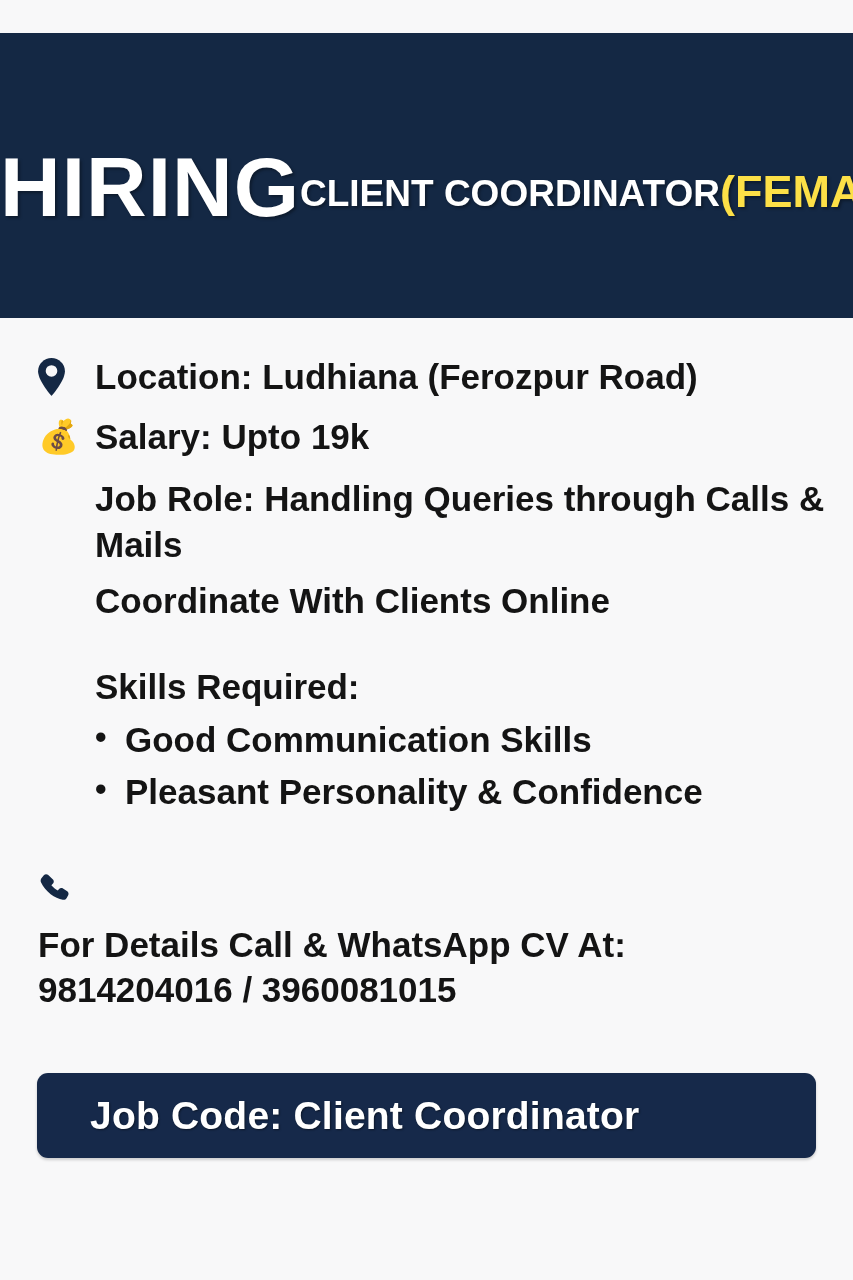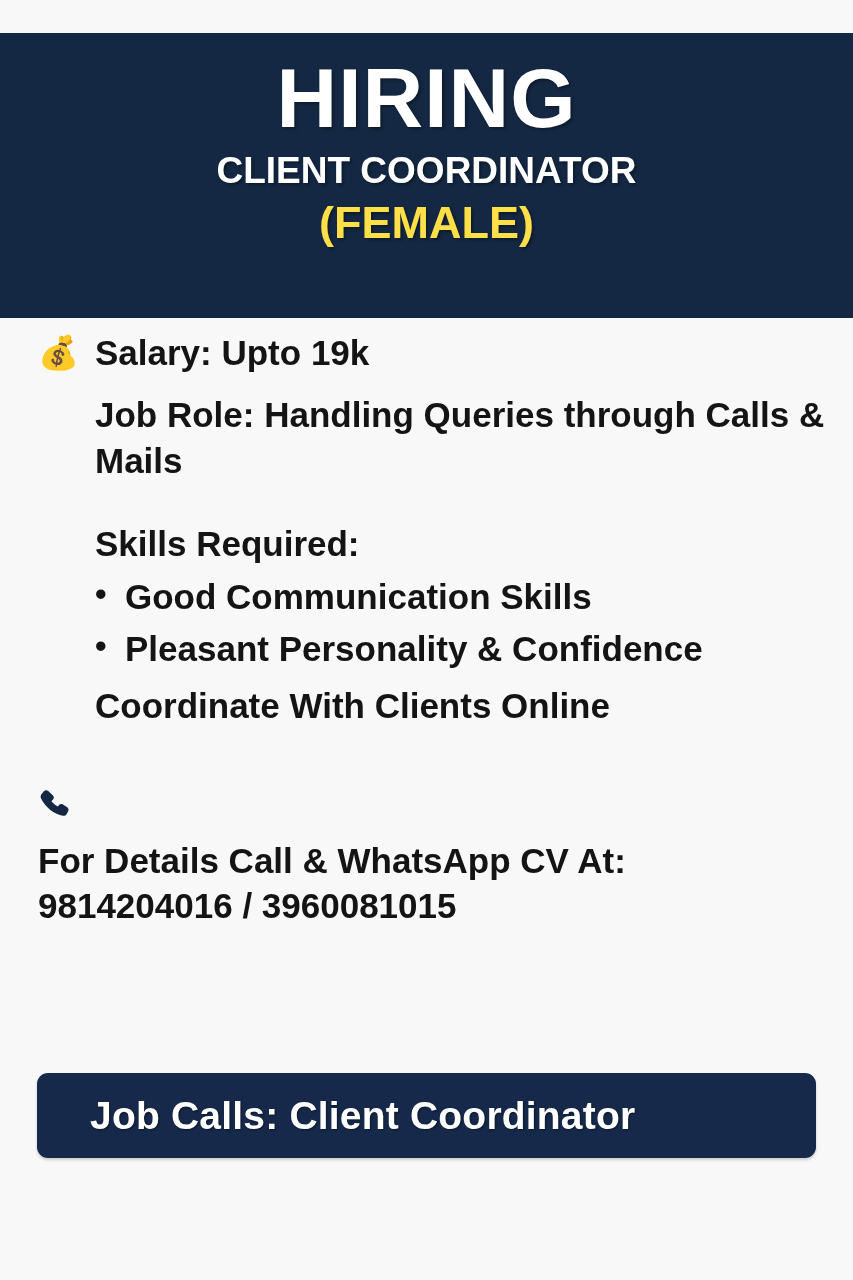--- a/index.html
+++ b/index.html
@@ -26,21 +26,21 @@
   
   .header-band {
     position: absolute;
     top: 33px;
     left: 0;
     width: 853px;
     height: 285px;
     background: #142844;
     box-sizing: border-box;
     display: flex;
-    flex-direction: column;
+    flex-direction: row;
     align-items: center;
     justify-content: flex-start;
     padding-top: 24px;
   }
   .hiring-title {
     color: #ffffff;
     font-size: 84px;
     font-weight: bold;
     letter-spacing: 1px;
     line-height: 0.98;
@@ -174,60 +174,69 @@
 <div class="poster">
 
   <div class="header-band">
     <div class="hiring-title">HIRING</div>
     <div class="role-title">CLIENT COORDINATOR</div>
     <div class="gender-title">(FEMALE)</div>
   </div>
 
   <div class="body-content">
 
+    <div class="detail-row row-location">
+      <div class="detail-icon">
+        <svg class="pin-icon" viewBox="0 0 24 34" xmlns="http://www.w3.org/2000/svg" aria-hidden="true">
+          <path d="M12 0C5.4 0 0 5.3 0 11.9C0 20.6 12 34 12 34S24 20.6 24 11.9C24 5.3 18.6 0 12 0Z" fill="#142844"></path>
+          <circle cx="12" cy="11.6" r="5.2" fill="#f8f8f9"></circle>
+        </svg>
+      </div>
+      <div class="detail-text">Location: Ludhiana (Ferozpur Road)</div>
+    </div>
 
     <div class="detail-row row-salary">
       <div class="detail-icon">
         <span class="moneybag-emoji">💰</span>
       </div>
       <div class="detail-text">Salary: Upto 19k</div>
     </div>
 
     <div class="detail-row row-jobrole">
       <div class="detail-icon"></div>
       <div class="detail-text">Job Role: Handling Queries through Calls &amp; Mails</div>
+    </div>
+
+    <div class="detail-row row-coord">
+      <div class="detail-icon"></div>
+      <div class="detail-text">Coordinate With Clients Online</div>
     </div>
 
     <div class="detail-row row-skills">
       <div class="detail-icon"></div>
       <div class="detail-text">
         <div>Skills Required:</div>
         <ul class="bullet-list">
           <li>Good Communication Skills</li>
           <li>Pleasant Personality &amp; Confidence</li>
         </ul>
       </div>
     </div>
 
-    <div class="detail-row row-coord">
-      <div class="detail-icon"></div>
-      <div class="detail-text">Coordinate With Clients Online</div>
-    </div>
-
     <div class="detail-row row-contact">
       <div class="detail-icon">
         <svg class="phone-icon" viewBox="0 0 32 32" xmlns="http://www.w3.org/2000/svg" aria-hidden="true">
           <path d="M9.4 3.6C8.2 2.6 6.5 2.8 5.5 4L3.4 6.6c-1 1.2-1.2 2.9-0.5 4.3c2 4.2 5.1 8 9 10.9c3.6 2.7 7.8 4.6 11.4 5.3c1.5 0.3 3-0.4 3.7-1.7l1.4-2.6c0.7-1.3 0.3-3-0.9-3.8l-4-2.6c-1.2-0.8-2.8-0.5-3.7 0.6l-1.1 1.4c-2.3-1.3-4.4-3-6.1-5.1l1.3-1.2c1.1-1 1.3-2.6 0.4-3.8L9.4 3.6z" fill="#142844"></path>
         </svg>
       </div>
       <div class="detail-text">
         <div>For Details Call &amp; WhatsApp CV At:</div>
         <div>9814204016 / 3960081015</div>
       </div>
     </div>
 
   </div>
 
   <div class="jobcode-bar">
-    <span class="jobcode-text">Job Calls: Client Coordinator</span>
+    <span class="jobcode-text">Job Code: Client Coordinator</span>
   </div>
 
 </div>
 
 </body></html>

